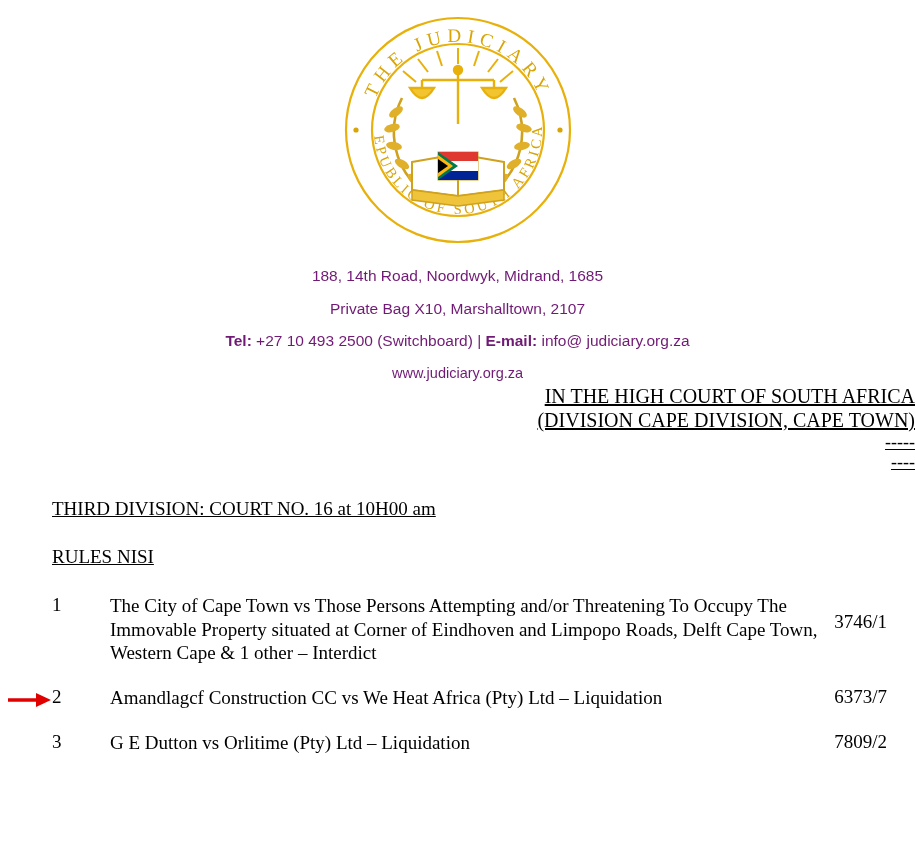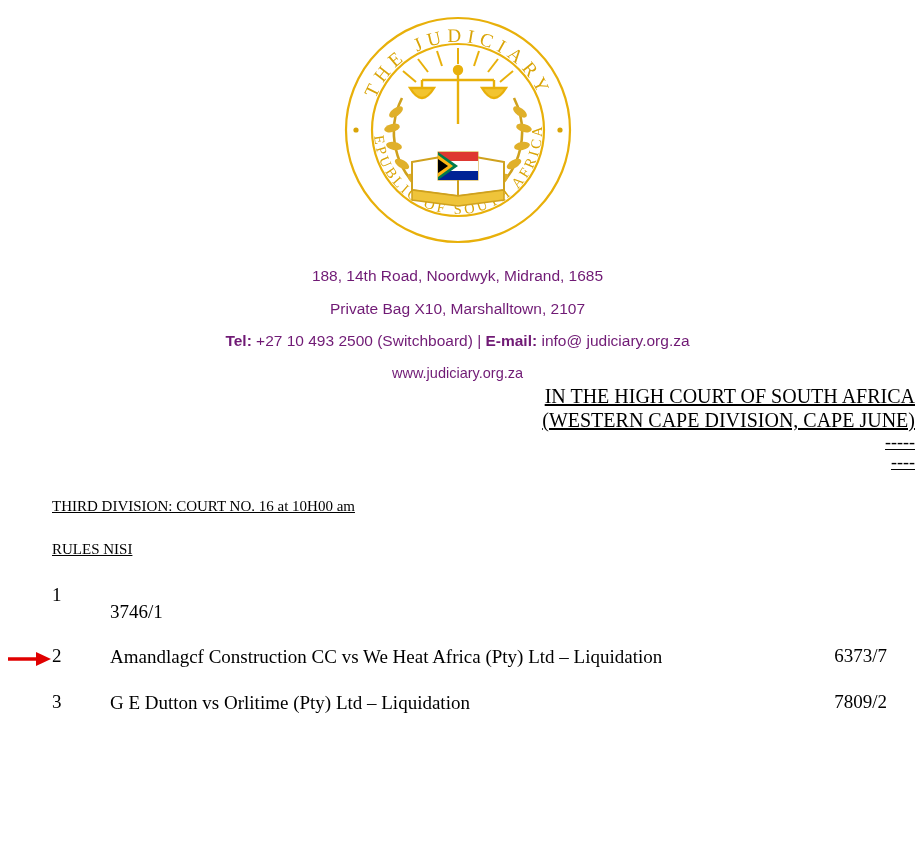--- a/index.html
+++ b/index.html
@@ -63,21 +63,21 @@
   }
   .sup {
     font-size: 0.65em;
     vertical-align: super;
   }
 
   
   .details {
     margin-top: 26px;
     padding-left: 52px;
-    font-size: 15px;
+    font-size: 19px;
   }
   .details .u {
     text-decoration: underline;
     display: inline-block;
     margin-bottom: 0;
   }
   .details .row {
     margin-bottom: 26px;
   }
 
@@ -205,34 +205,35 @@
 
 <div class="address-block">
   <div class="line">188, 14th Road, Noordwyk, Midrand, 1685</div>
   <div class="line">Private Bag X10, Marshalltown, 2107</div>
   <div class="line"><b>Tel:</b><span> +27 10 493 2500 (Switchboard)  |  </span><b>E-mail:</b><span> info@ judiciary.org.za</span></div>
   <div class="line last addr-url">www.judiciary.org.za</div>
 </div>
 
 <div class="court-head">
   <div>IN THE HIGH COURT OF SOUTH AFRICA</div>
-  <div>(WESTERN CAPE DIVISION, CAPE JUNE)</div>
+  <div>(DIVISION CAPE DIVISION, CAPE TOWN)</div>
   <div class="dashes">-----</div>
   <div class="dashes">----</div>
 </div>
 
 <div class="details">
   <div class="row"><span class="u">THIRD DIVISION:  COURT NO. 16  at 10H00 am</span></div>
   <div class="row"><span class="u">RULES NISI</span></div>
 </div>
 
 <div class="case-list">
 
   <div class="case-item first">
     <div class="case-num">1</div>
+    <div class="case-desc">The City of Cape Town vs Those Persons Attempting and/or Threatening To Occupy The Immovable Property situated at Corner of Eindhoven and Limpopo Roads, Delft Cape Town, Western Cape &amp; 1 other – Interdict</div>
     <div class="case-ref">3746/1</div>
   </div>
 
   <div class="case-item">
     <div class="arrow-marker">
       <svg width="44" height="16" viewBox="0 0 44 16" xmlns="http://www.w3.org/2000/svg">
         <line x1="0" y1="8" x2="30" y2="8" stroke="#e00000" stroke-width="3.5"></line>
         <polygon points="28,1 43,8 28,15" fill="#e00000"></polygon>
       </svg>
     </div>

